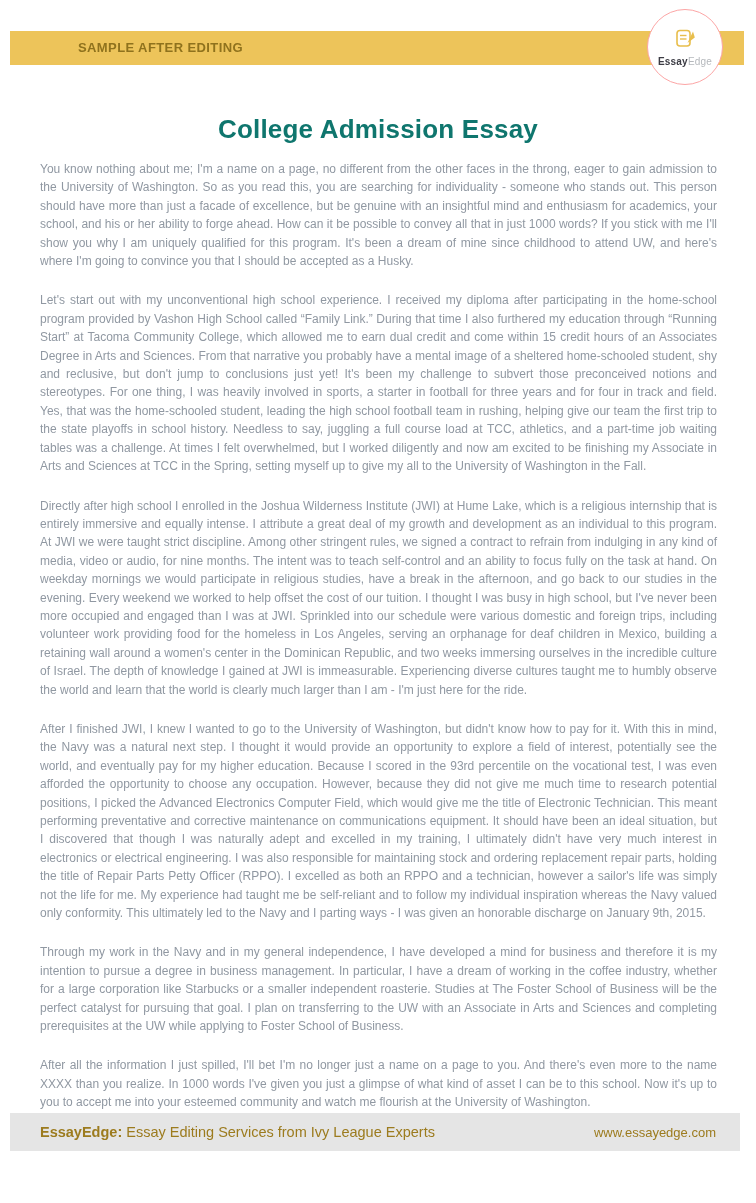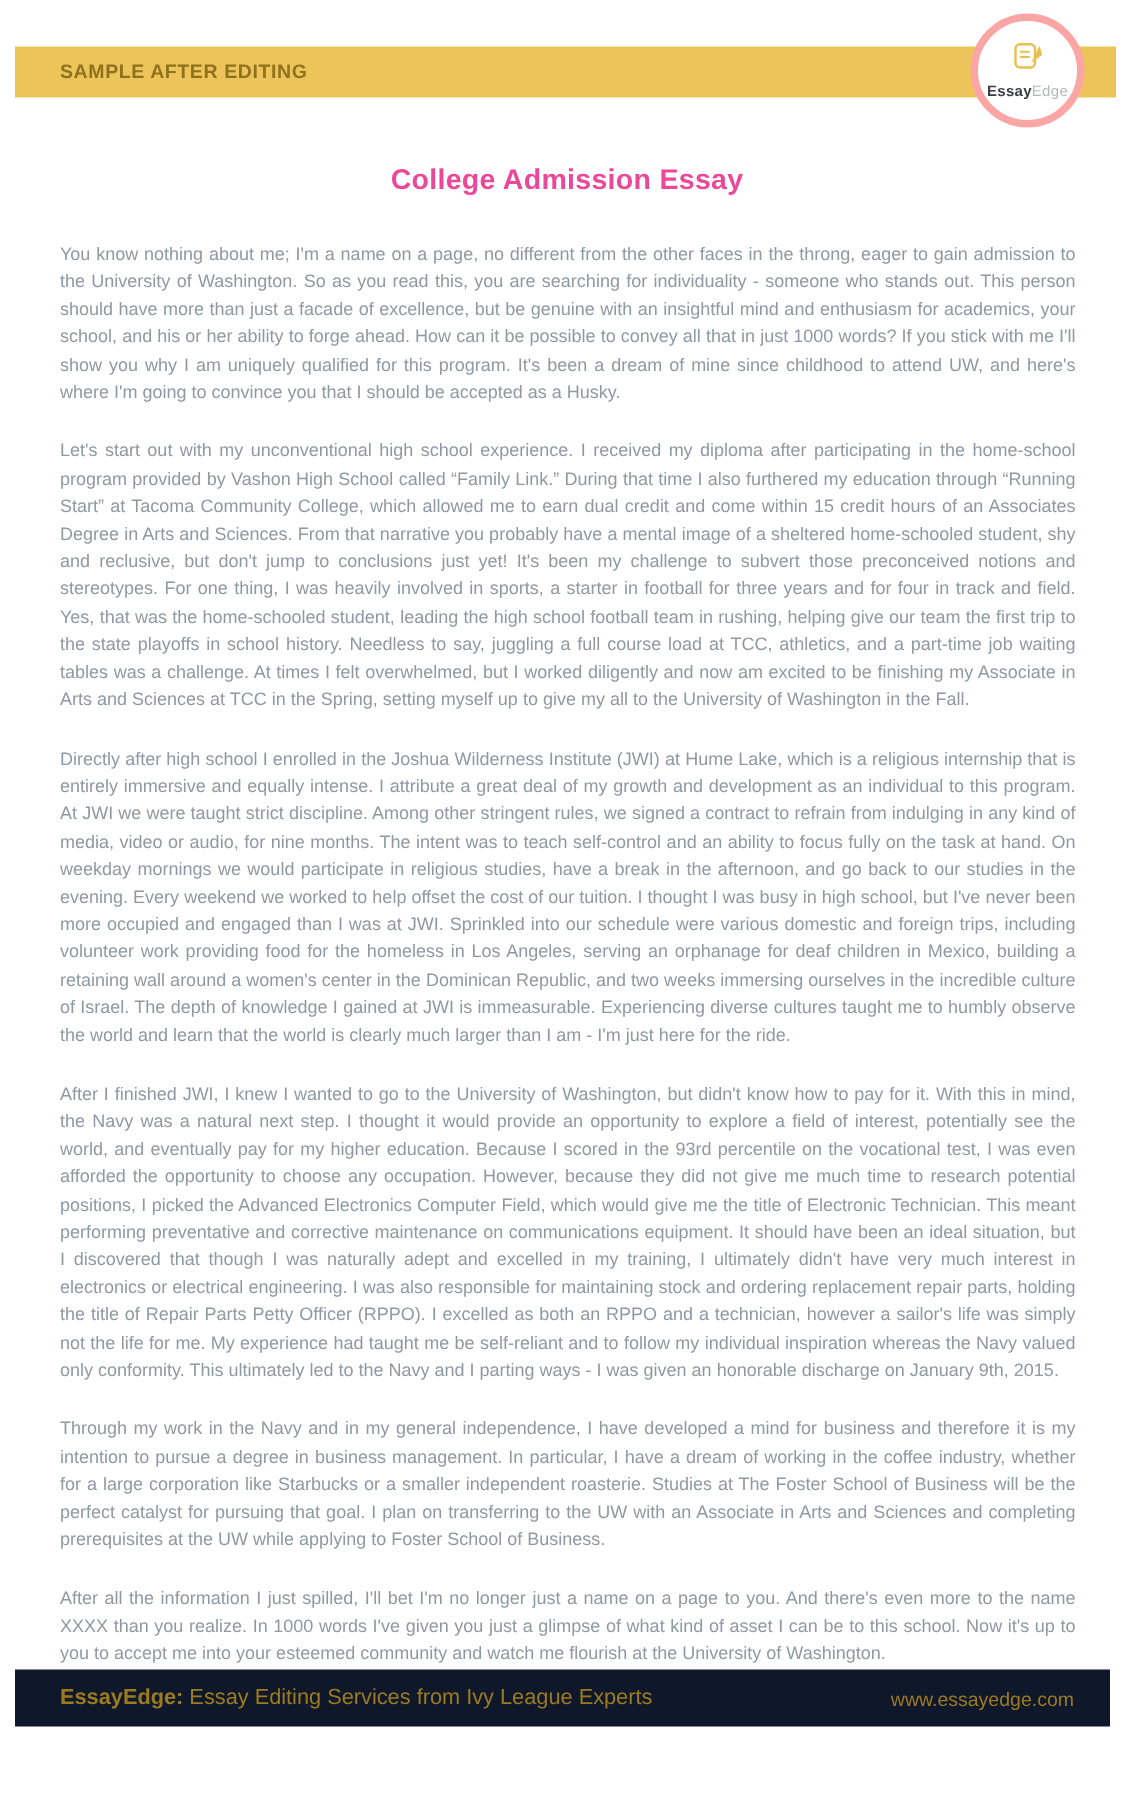--- a/index.html
+++ b/index.html
@@ -19,41 +19,42 @@
   }
 
   
   .header-bar {
     position: absolute;
     top: 31px;
     left: 10px;
     right: 12px;
     height: 34px;
     background: #EDC45A;
+    padding-left: 38px;
   }
   .header-label {
     line-height: 34px;
     padding-left: 30px;
     font-size: 13px;
     font-weight: bold;
     letter-spacing: 0.4px;
     color: #8F721D;
   }
   .logo {
     position: absolute;
     top: 9px;
     right: 33px;
     width: 76px;
     height: 76px;
   }
   .logo-circle {
     box-sizing: border-box;
     width: 76px;
     height: 76px;
-    border: 5px solid #fca5a5;
+    border: 1px solid #fca5a5;
     border-radius: 50%;
     background: #ffffff;
     display: flex;
     flex-direction: column;
     align-items: center;
     justify-content: center;
   }
   .logo-icon {
     margin-bottom: 2px;
   }
@@ -65,23 +66,23 @@
   .logo-wordmark .brand-primary { font-weight: bold; color: #3C3C44; }
   .logo-wordmark .brand-secondary { font-weight: normal; color: #B5B8BC; }
 
   
   .essay-title {
     position: absolute;
     top: 97px;
     left: 0;
     width: 756px;
     text-align: center;
-    font-size: 19px;
+    font-size: 26px;
     font-weight: 600;
-    color: #ec4899;
+    color: #0f766e;
     letter-spacing: 0.2px;
   }
 
   
   .essay-body {
     position: absolute;
     top: 160px;
     left: 40px;
     width: 677px;
   }
@@ -93,21 +94,21 @@
     color: #9098A2;
   }
 
   
   .footer-bar {
     position: absolute;
     top: 1113px;
     left: 10px;
     right: 16px;
     height: 38px;
-    background: #0f172a;
+    background: #e5e5e5;
     display: flex;
     align-items: center;
     justify-content: space-between;
     padding: 0 24px 0 30px;
     box-sizing: border-box;
   }
   .footer-left {
     font-size: 14.5px;
     color: #9C7B1E;
   }

